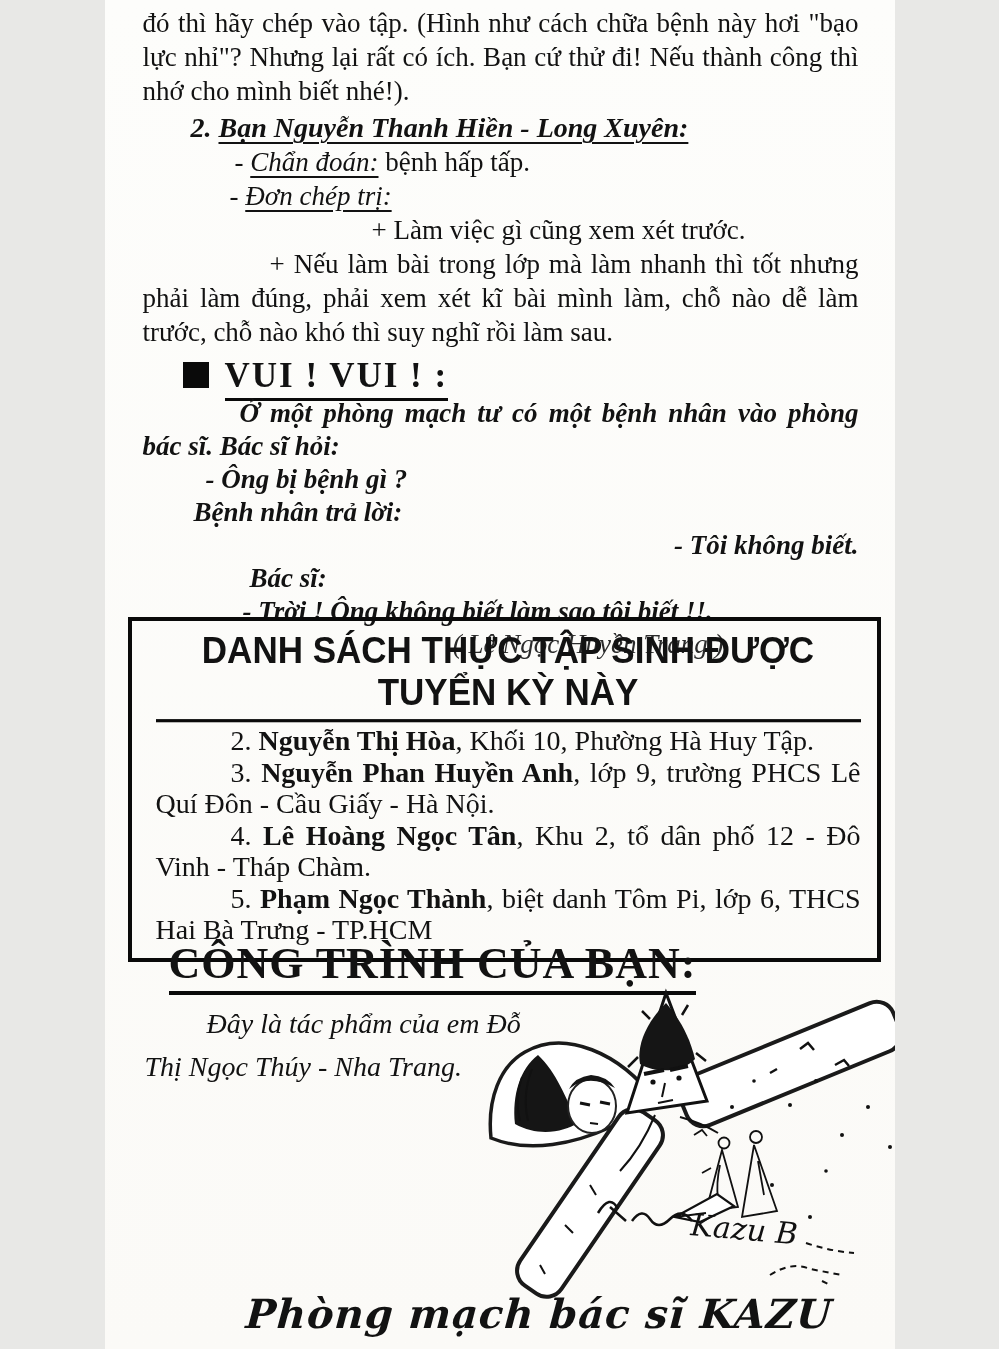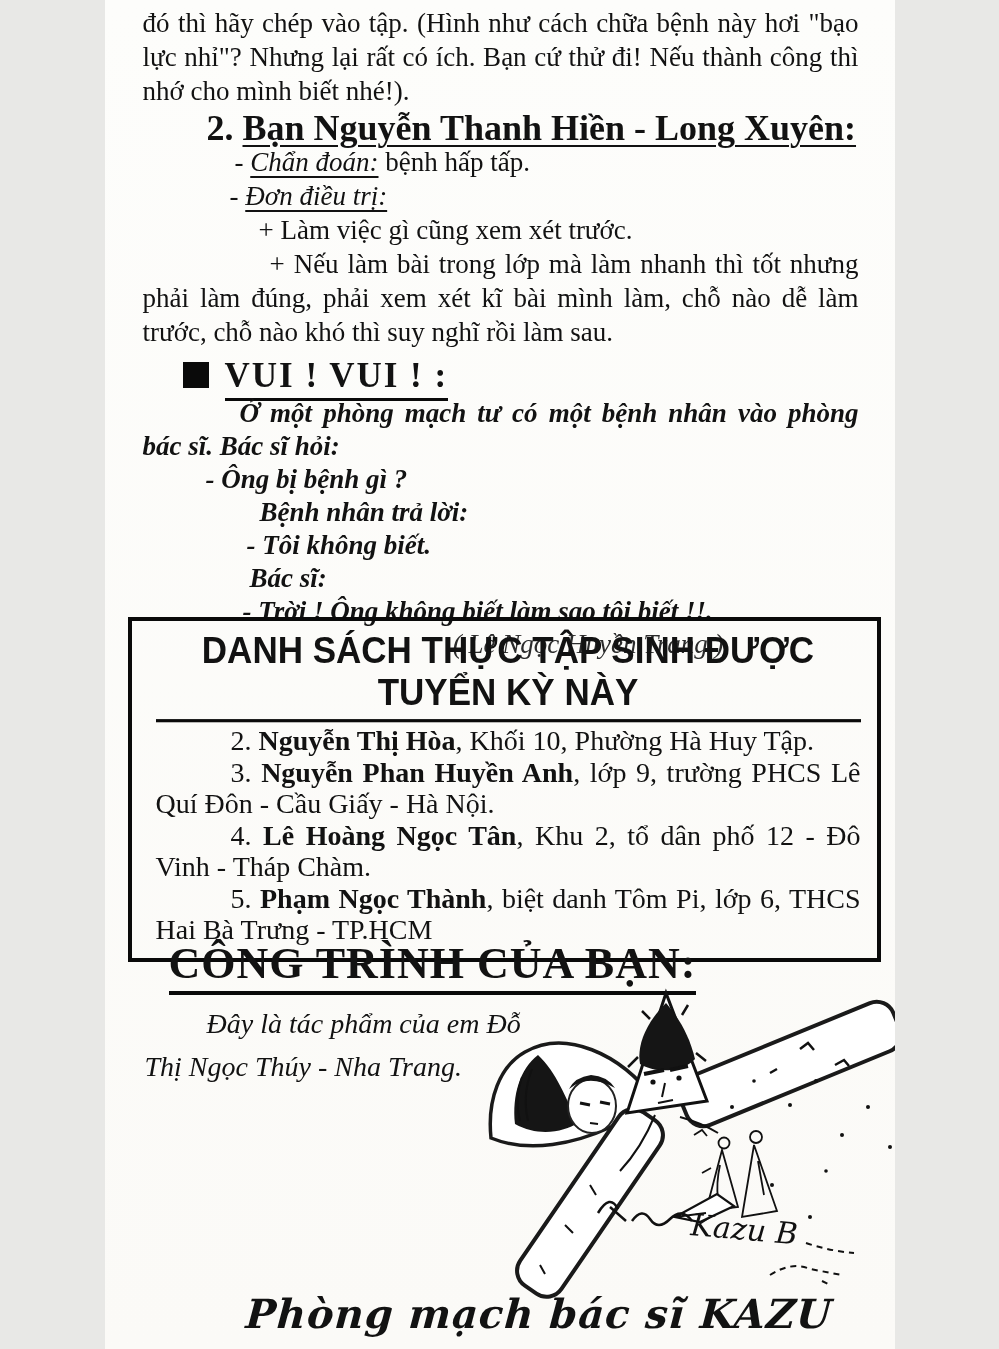--- a/index.html
+++ b/index.html
@@ -11,37 +11,37 @@
     margin: 0 auto;
     background: linear-gradient(180deg, #fdfdfb 0%, #fbfaf7 100%);
     color: #121212;
     font-family: "Liberation Serif", "DejaVu Serif", serif;
     overflow: hidden;
   }
   
   .top-text { position: absolute; top: 6px; left: 38px; right: 36px;
               font-size: 27px; line-height: 34px; }
   .p-justify { text-align: justify; }
-  .patient-heading { margin-left: 64px; margin-top: 3px; font-weight: bold; font-size: 36px; }
+  .patient-heading { margin-left: 48px; margin-top: 3px; font-weight: bold; font-style: italic; font-size: 28px; }
   .patient-heading .u { text-decoration: underline; text-underline-offset: 5px; text-decoration-thickness: 2px; }
   .diag-line  { margin-left: 92px; }
   .presc-line { margin-left: 87px; }
   .lbl-underline { font-style: italic; text-decoration: underline; text-underline-offset: 5px; text-decoration-thickness: 2px; }
-  .rx-item-a { margin-left: 116px; }
+  .rx-item-a { margin-left: 116px; text-align: center; }
   .rx-item-b { text-indent: 127px; text-align: justify; }
 
   .fun-heading { margin: 10px 0 4px 40px; font-size: 35px; font-weight: bold; letter-spacing: 2px; }
   .sq { display: inline-block; width: 26px; height: 26px; background: #0a0a0a; margin-right: 16px; vertical-align: -1px; }
   .fun-heading .u { border-bottom: 3px solid #0a0a0a; padding-bottom: 3px; }
 
   .joke { font-weight: bold; font-style: italic; line-height: 33px; font-size: 27px; }
   .j0 { text-indent: 97px; text-align: justify; margin-top: 4px; }
   .j1 { margin-left: 63px; }
-  .j2 { margin-left: 117px; }
-  .j3 { margin-left: 104px; }
+  .j2 { margin-left: 51px; }
+  .j3 { margin-left: 59px; text-align: right; }
   .j4 { margin-left: 107px; }
   .j5 { margin-left: 100px; }
   .attribution { font-style: italic; text-align: right; padding-right: 135px; color: #2b2b2b; line-height: 33px; }
 
   
   .trainee-box {
     position: absolute; top: 617px; left: 23px; right: 14px;
     border: 4px solid #0a0a0a;
     padding: 8px 16px 12px 24px;
     background: transparent;
@@ -84,21 +84,21 @@
 <div id="page">
 
   <div class="top-text">
 
     <p class="p-justify">đó thì hãy chép vào tập. (Hình như cách chữa bệnh này hơi "bạo lực nhỉ"? Nhưng lại rất có ích. Bạn cứ thử đi! Nếu thành công thì nhớ cho mình biết nhé!).</p>
 
     <p class="patient-heading"><span>2. </span><span class="u">Bạn Nguyễn Thanh Hiền - Long Xuyên:</span></p>
 
     <p class="diag-line"><span>- </span><span class="lbl-underline">Chẩn đoán:</span><span> bệnh hấp tấp.</span></p>
 
-    <p class="presc-line"><span>- </span><span class="lbl-underline">Đơn điều trị:</span></p>
+    <p class="presc-line"><span>- </span><span class="lbl-underline">Đơn chép trị:</span></p>
 
     <p class="rx-item-a">+ Làm việc gì cũng xem xét trước.</p>
     <p class="rx-item-b">+ Nếu làm bài trong lớp mà làm nhanh thì tốt nhưng phải làm đúng, phải xem xét kĩ bài mình làm, chỗ nào dễ làm trước, chỗ nào khó thì suy nghĩ rồi làm sau.</p>
 
     <p class="fun-heading"><span class="sq"></span><span class="u">VUI ! VUI ! :</span></p>
 
     <p class="joke j0">Ở một phòng mạch tư có một bệnh nhân vào phòng bác sĩ. Bác sĩ hỏi:</p>
     <p class="joke j1">- Ông bị bệnh gì ?</p>
     <p class="joke j2">Bệnh nhân trả lời:</p>
     <p class="joke j3">- Tôi không biết.</p>

